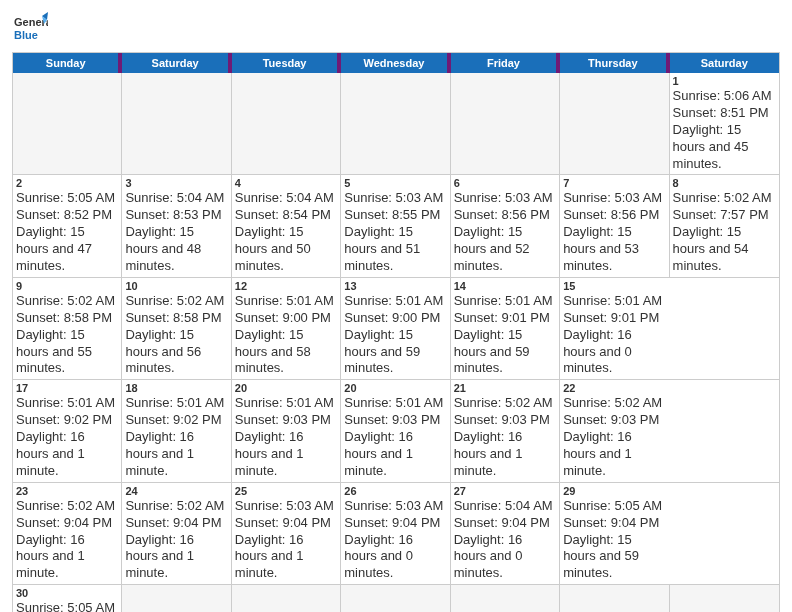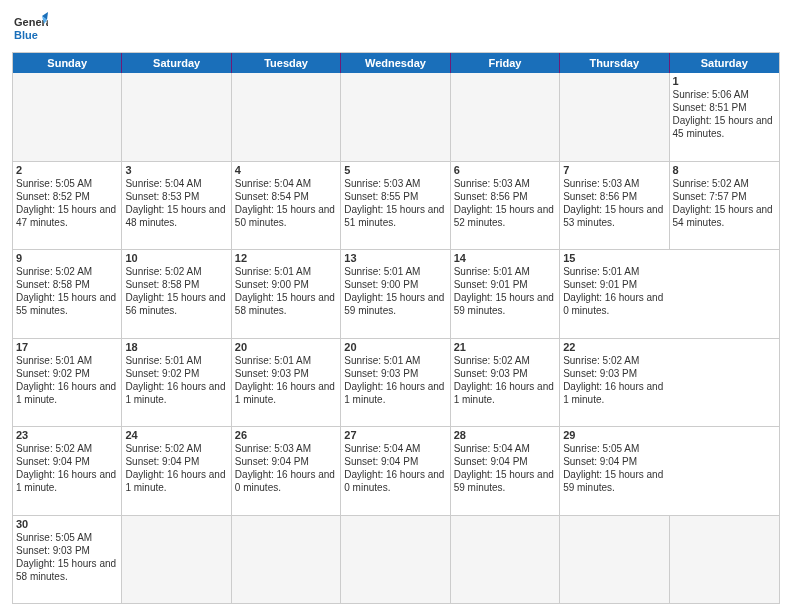--- a/index.html
+++ b/index.html
@@ -51,21 +51,21 @@
       display: grid;
       grid-template-columns: repeat(7, 1fr);
       background: #1a6fba;
     }
     .cal-header-cell {
       color: #fff;
       font-size: 11px;
       font-weight: bold;
       text-align: center;
       padding: 4px 2px;
-      border-right: 1px solid #701a75;
+      border-right: 4px solid #701a75;
     }
     .cal-header-cell:last-child { border-right: none; }
     .cal-body {
       display: flex;
       flex-direction: column;
       flex: 1;
     }
     .cal-row {
       display: grid;
       grid-template-columns: repeat(7, 1fr);
@@ -85,21 +85,21 @@
     .cal-cell:last-child { border-right: none; }
     .cal-cell.empty { background: #f5f5f5; }
     .day-number {
       font-size: 11px;
       font-weight: bold;
       color: #333;
       display: block;
       margin-bottom: 1px;
     }
     .day-info {
-      font-size: 10px;
+      font-size: 13px;
       color: #333;
       line-height: 1.3;
     }
   </style>
 </head>
 <body>
 
 <div class="page">
   <div class="header">
     <div class="logo">
@@ -290,39 +290,39 @@
 and 1 minute.</div>
           </div>
           <div class="cal-cell">
             <span class="day-number">24</span>
             <div class="day-info">Sunrise: 5:02 AM
 Sunset: 9:04 PM
 Daylight: 16 hours
 and 1 minute.</div>
           </div>
           <div class="cal-cell">
+            <span class="day-number">25</span>
+            <div class="day-info">Sunrise: 5:03 AM
+Sunset: 9:04 PM
+Daylight: 16 hours
+and 1 minute.</div>
+          </div>
+          <div class="cal-cell">
             <span class="day-number">26</span>
             <div class="day-info">Sunrise: 5:03 AM
 Sunset: 9:04 PM
 Daylight: 16 hours
 and 0 minutes.</div>
           </div>
           <div class="cal-cell">
             <span class="day-number">27</span>
             <div class="day-info">Sunrise: 5:04 AM
 Sunset: 9:04 PM
 Daylight: 16 hours
 and 0 minutes.</div>
-          </div>
-          <div class="cal-cell">
-            <span class="day-number">28</span>
-            <div class="day-info">Sunrise: 5:04 AM
-Sunset: 9:04 PM
-Daylight: 15 hours
-and 59 minutes.</div>
           </div>
           <div class="cal-cell">
             <span class="day-number">29</span>
             <div class="day-info">Sunrise: 5:05 AM
 Sunset: 9:04 PM
 Daylight: 15 hours
 and 59 minutes.</div>
           </div>
         </div>
         <div class="cal-row">

